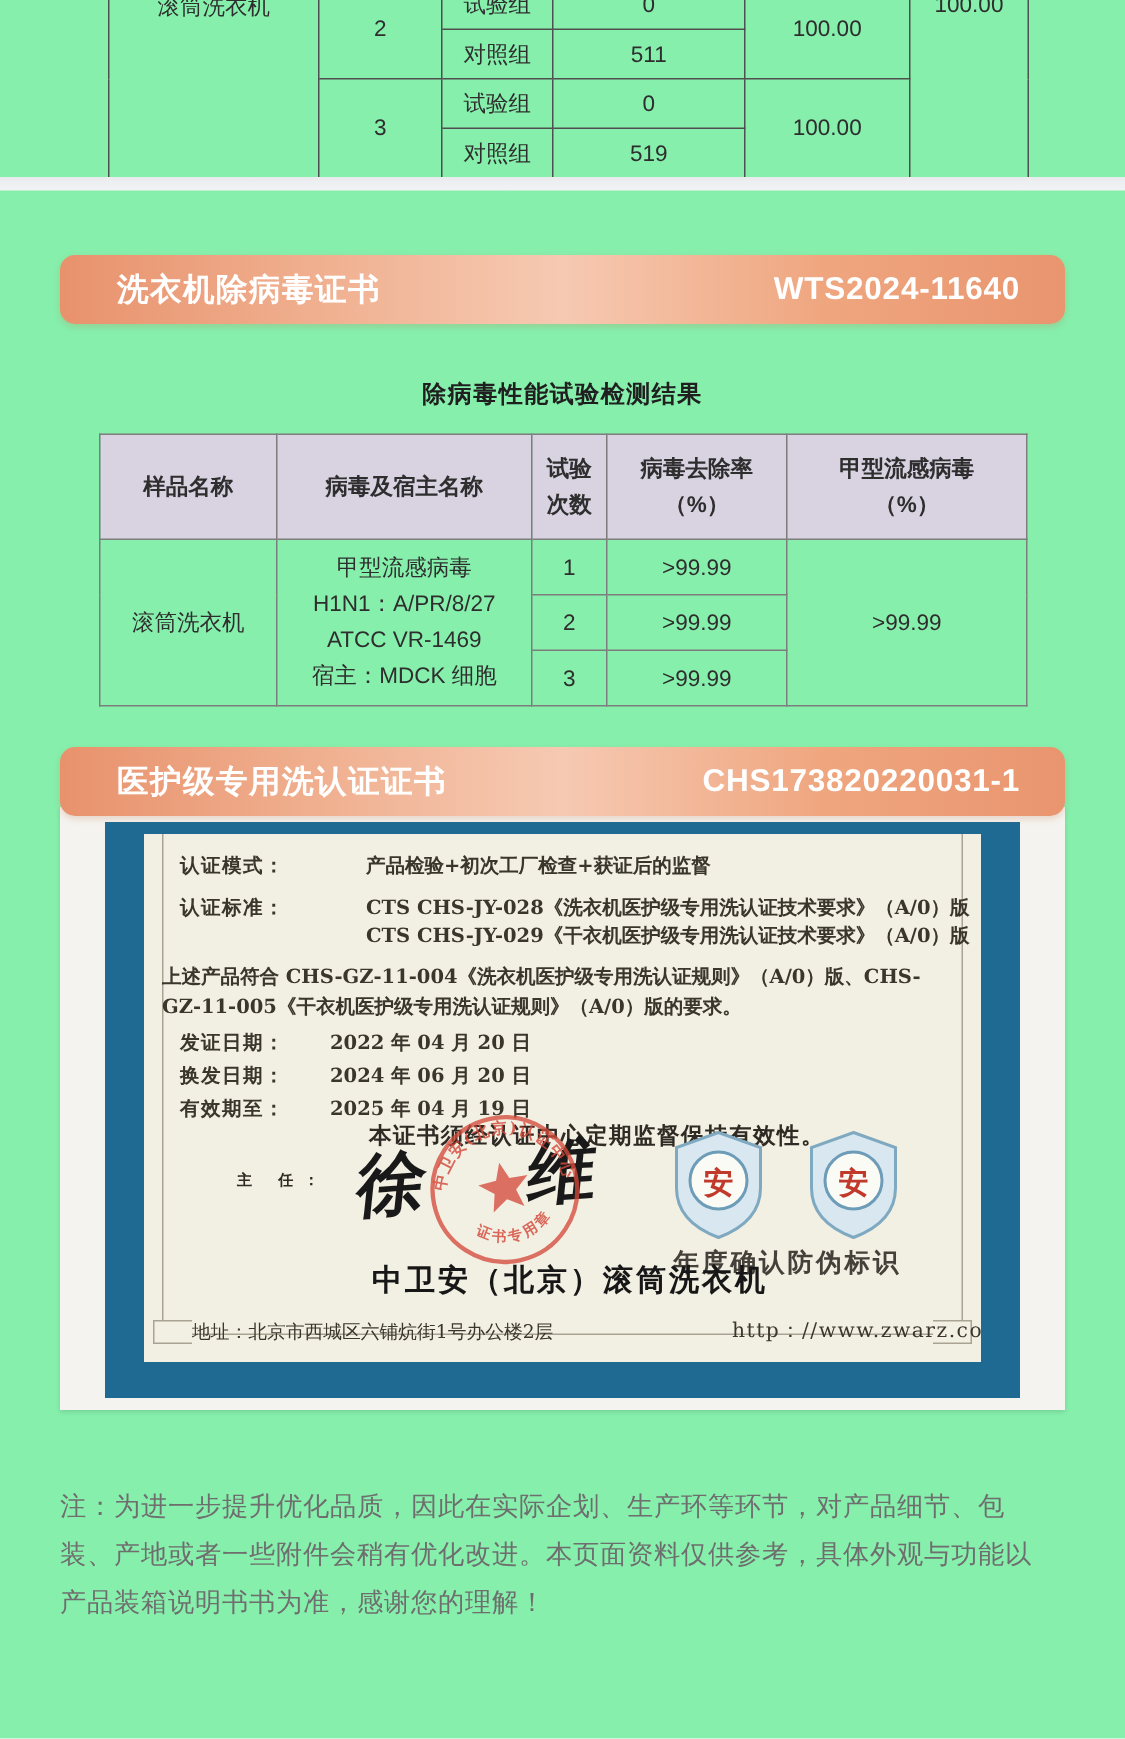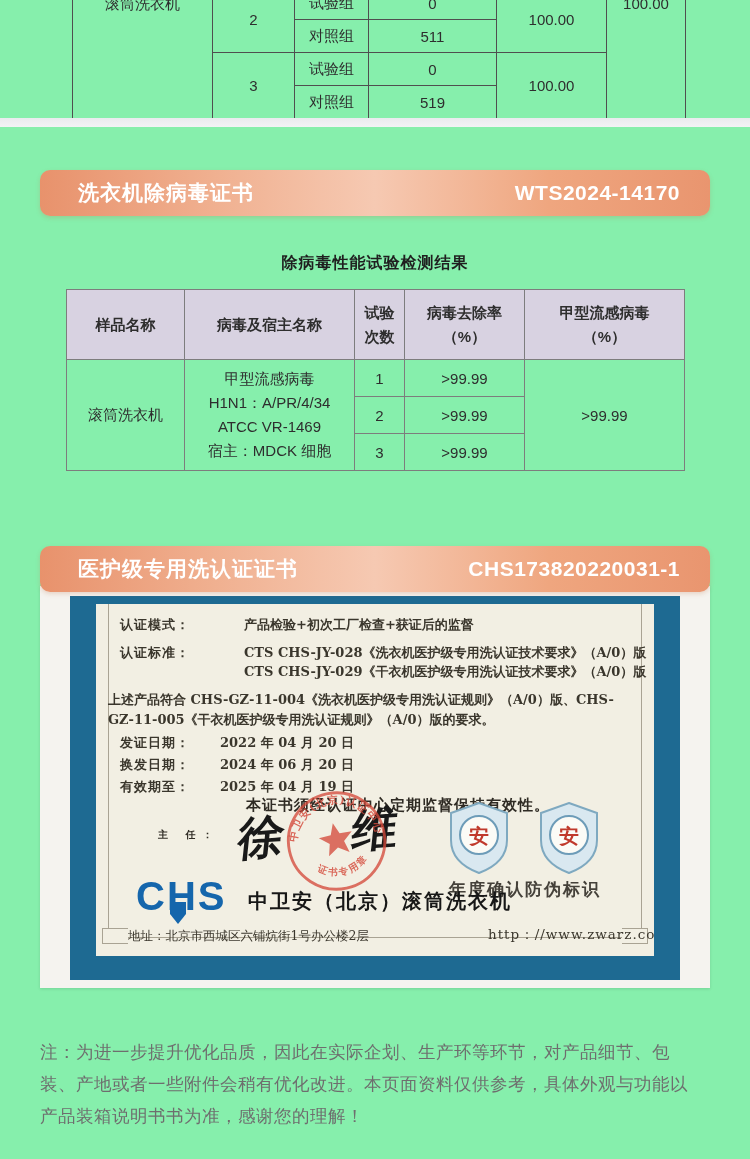--- a/index.html
+++ b/index.html
@@ -17,21 +17,21 @@
   .stitch { height:9px; background:linear-gradient(#e9ebee,#f2f3f5); width:750px; }
 
   
   .banner { margin:0 40px; height:46px; border-radius:10px; display:flex; align-items:center;
             justify-content:space-between; padding:0 30px 0 38px; color:#fff; position:relative; z-index:3;
             background:linear-gradient(90deg,#e8926c 0%,#f0b090 26%,#f6c9b2 50%,#efa67f 76%,#e9956f 100%);
             box-shadow:0 2px 4px rgba(190,120,80,.25); }
   .banner .b-title { font-size:21px; font-weight:bold; letter-spacing:1px; }
   .banner .b-code  { font-size:21px; font-weight:bold; letter-spacing:.5px; }
   .banner1 { margin-top:43px; }
-  .banner2 { margin-top:75px; }
+  .banner2 { margin-top:27px; }
 
   
   .tbl-title { text-align:center; margin-top:37px; font-size:16px; font-weight:bold; color:#1f1f1f; letter-spacing:1px; }
   .virus-grid { width:618px; margin:15px auto 0 66px; }
   .virus-grid th, .virus-grid td { border:1px solid #7d7d7d; text-align:center; vertical-align:middle;
             font-size:15px; color:#2e2e2e; }
   .virus-grid th { background:#d8d2e1; height:70px; font-weight:bold; white-space:pre-line; line-height:1.6; }
   .virus-grid td { height:37px; }
   .virus-cell div { line-height:24px; }
 
@@ -99,42 +99,42 @@
       </tr>
     </tbody>
       </table>
   </section>
 
   <div class="stitch"></div>
 
   <section>
     <div class="banner banner1">
       <span class="b-title">洗衣机除病毒证书</span>
-      <span class="b-code">WTS2024-14170</span>
+      <span class="b-code">WTS2024-11640</span>
     </div>
 
     <div class="tbl-title">除病毒性能试验检测结果</div>
 
     <table class="grid virus-grid">
       <tbody>
           <tr>
         <th style="width:118px">样品名称</th>
         <th style="width:170px">病毒及宿主名称</th>
         <th style="width:50px">试验
 次数</th>
         <th style="width:120px">病毒去除率
 （%）</th>
         <th style="width:160px">甲型流感病毒
 （%）</th>
       </tr>
       <tr>
         <td rowspan="3">滚筒洗衣机</td>
         <td rowspan="3" class="virus-cell">
           <div>甲型流感病毒</div>
-          <div>H1N1：A/PR/4/34</div>
+          <div>H1N1：A/PR/8/27</div>
           <div>ATCC VR-1469</div>
           <div>宿主：MDCK 细胞</div>
         </td>
         <td>1</td>
         <td>&gt;99.99</td>
         <td rowspan="3">&gt;99.99</td>
       </tr>
       <tr>
         <td>2</td>
         <td>&gt;99.99</td>
@@ -207,24 +207,20 @@
           </div>
           <div class="p-abs" style="left:442px; top:198px">
             <svg width="62" height="72" viewBox="0 0 62 72">
               <path d="M31 1 L59 11 V38 C59 55 47 65 31 71 C15 65 3 55 3 38 V11 Z" fill="#d9e8f0" stroke="#7fa9c0" stroke-width="2"></path>
               <circle cx="31" cy="33" r="19" fill="#fbfbf6" stroke="#6d9cb8" stroke-width="2"></circle>
               <text x="31" y="41" text-anchor="middle" font-size="20" font-weight="bold" fill="#c0392b">安</text>
             </svg>
           </div>
           <div class="p-abs badge-caption" style="left:344px; top:274px">年度确认防伪标识</div>
 
-          <div class="p-abs chs" style="left:40px; top:272px">
-            <span>CHS</span>
-            <span class="shield"></span>
-          </div>
           <span class="p-abs org-name" style="left:152px; top:284px">中卫安（北京）滚筒洗衣机</span>
 
           <span class="p-abs addr" style="left:32px; top:324px">地址：北京市西城区六铺炕街1号办公楼2层</span>
           <span class="p-abs site" style="left:392px; top:322px">http：//www.zwarz.com</span>
         </div>
       </div>
     </div>
   </section>
 
   <p class="note">注：为进一步提升优化品质，因此在实际企划、生产环等环节，对产品细节、包装、产地或者一些附件会稍有优化改进。本页面资料仅供参考，具体外观与功能以产品装箱说明书书为准，感谢您的理解！</p>

